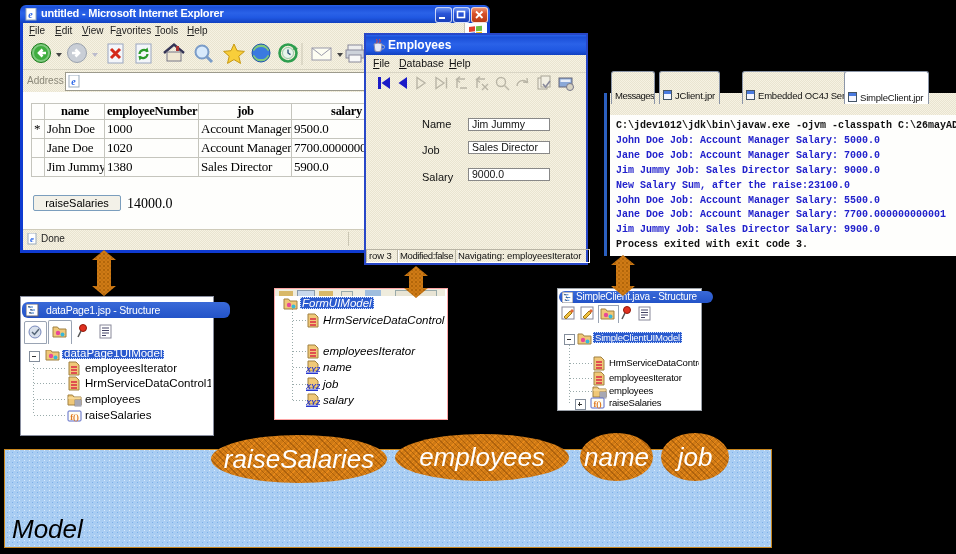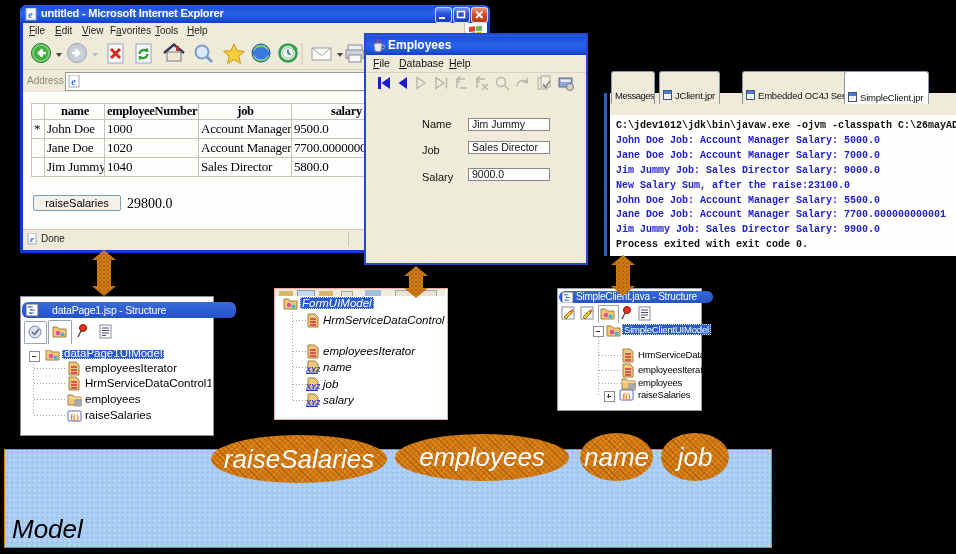--- a/index.html
+++ b/index.html
@@ -290,28 +290,28 @@
       <tr>
               <td></td>
               <td>Jane Doe</td>
               <td>1020</td>
               <td>Account Manager</td>
               <td>7700.000000000001</td>
             </tr>
       <tr>
               <td></td>
               <td>Jim Jummy</td>
-              <td>1040</td>
+              <td>1380</td>
               <td>Sales Director</td>
-              <td>5800.0</td>
+              <td>5900.0</td>
             </tr>
     </tbody>
         </table>
     <div id="rbtn">raiseSalaries</div>
-    <span id="rsum">29800.0</span>
+    <span id="rsum">14000.0</span>
   </div>
   <div class="abs beige" id="iestatus">
     <svg width="11" height="12" style="position:absolute;left:4px;top:3px;">
           <rect x="1" y="0" width="8" height="11" fill="#fff" stroke="#9ab"></rect>
           <text x="5" y="9" font-size="9" font-style="italic" font-weight="bold" fill="#2a66e8" text-anchor="middle" font-family="Liberation Serif,serif">e</text>
         </svg>
     <span style="position:absolute;left:18px;top:3px;">Done</span>
     <div style="position:absolute;left:325px;top:2px;width:1px;height:14px;background:#cac6b4;"></div>
     <div style="position:absolute;left:343px;top:2px;width:1px;height:14px;background:#cac6b4;"></div>
   </div>
@@ -361,45 +361,50 @@
     </svg>
   </div>
   <div class="abs" id="empbody">
     <span style="position:absolute;left:56px;top:24px;">Name</span>
     <div class="efield" style="left:102px;top:24px;">Jim Jummy</div>
     <span style="position:absolute;left:56px;top:50px;">Job</span>
     <div class="efield" style="left:102px;top:47px;">Sales Director</div>
     <span style="position:absolute;left:56px;top:77px;">Salary</span>
     <div class="efield" style="left:102px;top:74px;">9000.0</div>
   </div>
+  <div class="abs" id="empstatus">
+    <div class="seg" style="left:0;width:27px;">row 3</div>
+    <div class="seg" style="left:31px;width:56px;letter-spacing:-.4px;">Modified:false</div>
+    <div class="seg" style="left:89px;width:129px;">Navigating: employeesIterator</div>
+  </div>
 </div>
 
 <div class="abs" id="console">
   <div class="abs beige" style="left:3px;top:0;width:349px;height:22px;"></div>
   <div id="ctabs">
     <div class="ctab beige" style="left:1px;width:44px;letter-spacing:-.5px;">Messages</div>
     <div class="ctab beige" style="left:49px;width:61px;"><span class="ti"></span>JClient.jpr</div>
     <div class="ctab beige" style="left:113px;width:140px;margin-left:19px;"><span class="ti"></span>Embedded OC4J Server</div>
     <div class="ctab" id="ctabact" style="left:234px;width:85px;"><span class="ti"></span>SimpleClient.jpr</div>
   </div>
   <div class="abs wdots" id="cbody">
         <pre><b>C:\jdev1012\jdk\bin\javaw.exe -ojvm -classpath C:\26mayADFDe</b>
 John Doe Job: Account Manager Salary: 5000.0
 Jane Doe Job: Account Manager Salary: 7000.0
 Jim Jummy Job: Sales Director Salary: 9000.0
 New Salary Sum, after the raise:23100.0
 John Doe Job: Account Manager Salary: 5500.0
 Jane Doe Job: Account Manager Salary: 7700.000000000001
 Jim Jummy Job: Sales Director Salary: 9900.0
-<b>Process exited with exit code 0.</b></pre>
+<b>Process exited with exit code 3.</b></pre>
       </div>
 </div>
 
 <div class="abs panel" id="p1">
-  <div class="ptitle" style="left:1px;top:5px;width:184px;height:16px;line-height:16px;padding-left:30px;font-size:10.5px;letter-spacing:-.2px;">dataPage1.jsp - Structure</div>
+  <div class="ptitle" style="left:1px;top:5px;width:184px;height:16px;line-height:16px;padding-left:24px;font-size:10.5px;letter-spacing:-.2px;">dataPage1.jsp - Structure</div>
   <svg class="tico" style="left:5px;top:7px;" width="13" height="13">
         <use href="#gstr"></use>
       </svg>
   <div style="position:absolute;left:2px;top:23px;width:186px;height:23px;">
     <div style="position:absolute;left:1px;top:1px;width:21px;height:21px;border:1px solid #9aa4b4;border-radius:2px 2px 0 0;"></div>
     <svg class="tico" style="left:5px;top:5px;" width="15" height="15">
           <circle cx="7" cy="7" r="6" fill="#d8e0ec" stroke="#78b"></circle>
           <path d="M4 7 l2.5 2.5 L11 4" stroke="#567" fill="none" stroke-width="1.5"></path>
         </svg>
     <div style="position:absolute;left:25px;top:0;width:22px;height:23px;border:1px solid #9aa4b4;border-bottom:none;border-radius:2px 2px 0 0;background:#fff;"></div>
@@ -502,21 +507,21 @@
     <svg class="tico" style="left:41px;top:1px;" width="15" height="15">
           <use href="#gfold2"></use>
         </svg>
     <svg class="tico" style="left:60px;top:0;" width="16" height="16">
           <use href="#gpin"></use>
         </svg>
     <svg class="tico" style="left:79px;top:1px;" width="13" height="15">
           <use href="#glist"></use>
         </svg>
   </div>
-  <div class="tree" style="left:0;top:34px;width:141px;height:85px;font-size:9.5px;letter-spacing:-.2px;margin-left:29px;">
+  <div class="tree" style="left:0;top:42px;width:141px;height:85px;font-size:9.5px;letter-spacing:-.2px;">
     <div class="dotv" style="left:11px;top:8px;height:64px;"></div>
     <div class="doth" style="left:12px;top:32px;width:22px;"></div>
     <div class="doth" style="left:12px;top:47px;width:22px;"></div>
     <div class="doth" style="left:12px;top:60px;width:22px;"></div>
     <div class="ebox" style="left:6px;top:3px;"></div>
     <svg class="tico" style="left:19px;top:0;" width="15" height="15">
           <use href="#gfold2"></use>
         </svg>
     <div class="trow" style="left:35px;top:-1px;"><span class="sel">SimpleClientUIModel</span></div>
     <svg class="tico" style="left:34px;top:25px;" width="14" height="15">

